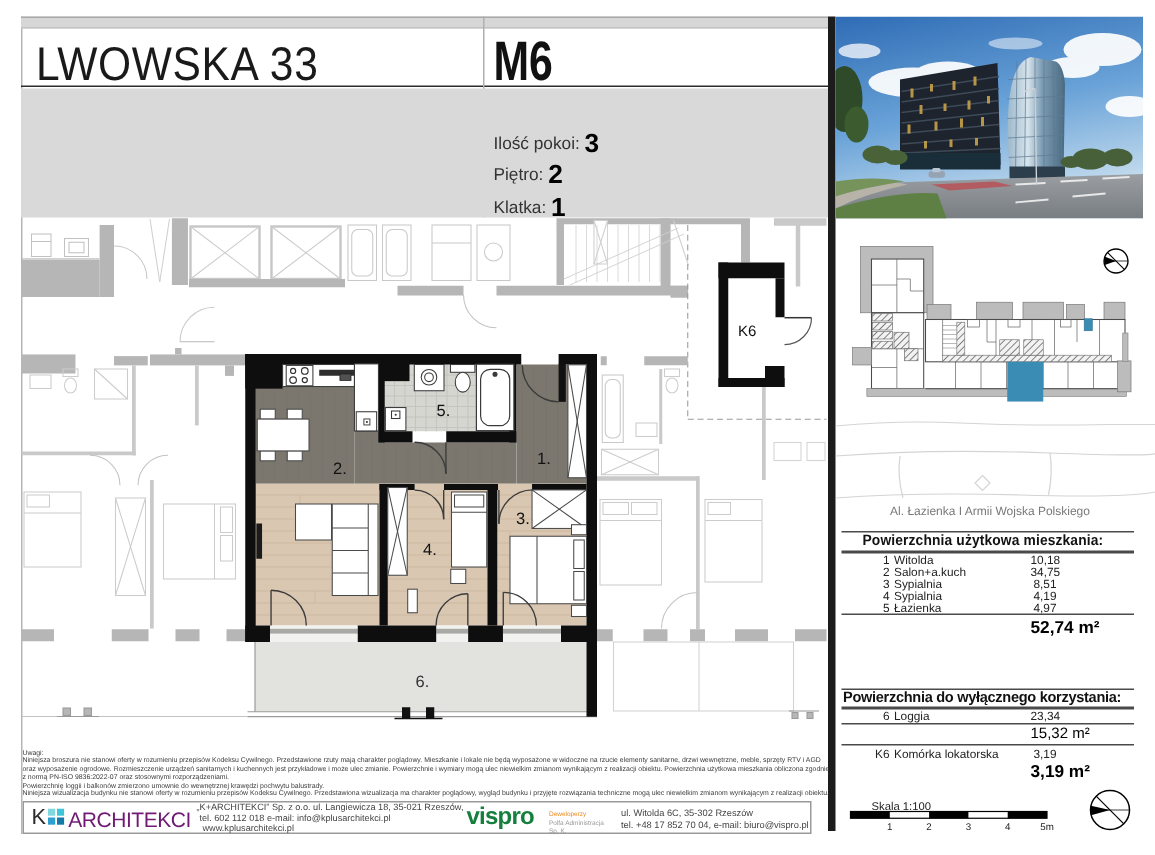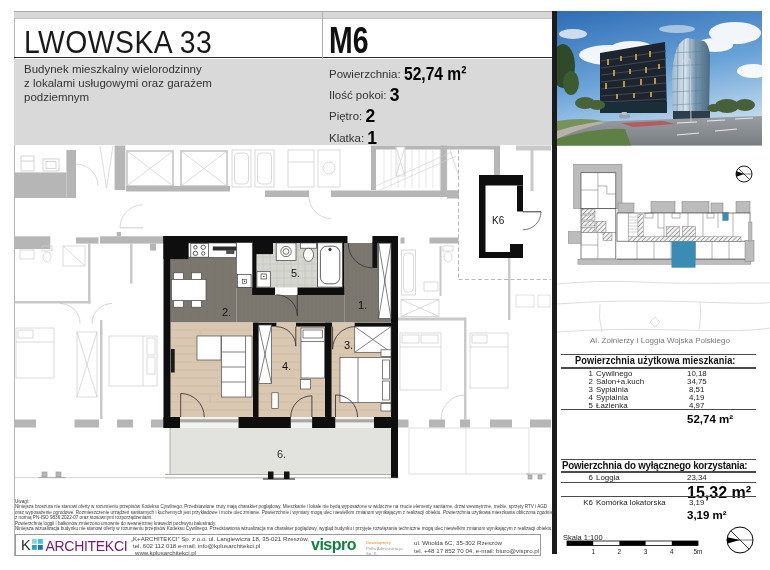--- a/index.html
+++ b/index.html
@@ -16,24 +16,22 @@
 
 <div class="abs nw" style="left:24px;top:23.5px;font-size:31.5px;letter-spacing:0.5px;color:#1a1a1a;transform:scaleX(0.9);transform-origin:0 0;">LWOWSKA 33</div>
 
 <div class="abs nw" style="left:329px;top:20px;font-size:37px;font-weight:bold;color:#111;transform:scaleX(0.77);transform-origin:0 0;">M6</div>
 
 <div class="abs" style="left:14px;top:56.5px;width:538px;height:1.6px;background:#2b2b2b;"></div>
 
 <div class="abs" style="left:322px;top:11px;width:1px;height:134px;background:#b0b0b0;"></div>
 
 <div class="abs" style="left:14px;top:58.6px;width:308px;height:86.4px;background:#d9d9d9;"></div>
-<div class="abs" style="left:24px;top:63px;width:280px;font-size:11.5px;line-height:13.8px;color:#333;">Budynek mieszkalny wielorodzinny<br>z lokalami usługowymi oraz garażem<br>podziemnym</div>
 
 <div class="abs" style="left:322px;top:58.6px;width:230px;height:86.4px;background:#d9d9d9;"></div>
-<div class="abs nw" style="left:329px;top:63px;font-size:11.5px;color:#333;">Powierzchnia: <span style="display:inline-block;font-size:19px;font-weight:bold;color:#000;transform:scaleX(0.82);transform-origin:0 0;vertical-align:-2px;">52,74 m²</span></div>
 <div class="abs nw" style="left:329px;top:85px;font-size:11.5px;color:#333;">Ilość pokoi: <span style="display:inline-block;font-size:17.5px;font-weight:bold;color:#000;vertical-align:-2px;">3</span></div>
 <div class="abs nw" style="left:329px;top:106px;font-size:11.5px;color:#333;">Piętro: <span style="display:inline-block;font-size:17.5px;font-weight:bold;color:#000;vertical-align:-2px;">2</span></div>
 <div class="abs nw" style="left:329px;top:128px;font-size:11.5px;color:#333;">Klatka: <span style="display:inline-block;font-size:17.5px;font-weight:bold;color:#000;vertical-align:-2px;">1</span></div>
 
 <div class="abs" style="left:551.5px;top:11px;width:5px;height:543px;background:#1c1c1c;"></div>
 
 <svg class="abs" style="left:14px;top:145px;" width="538" height="355" viewBox="14 145 538 355" xmlns="http://www.w3.org/2000/svg">
 <g fill="none" stroke="#c7c7c7" stroke-width="0.7">
 
 <g stroke="#c2c2c2">
@@ -809,30 +807,30 @@
 </g>
 
 <g>
 <circle cx="744" cy="174" r="8" fill="none" stroke="#000" stroke-width="0.9"></circle>
 <line x1="738.3" y1="168.3" x2="749.7" y2="179.7" stroke="#000" stroke-width="0.7"></line>
 <line x1="736" y1="174" x2="752" y2="174" stroke="#000" stroke-width="0.5"></line>
 <path d="M744,174 L736.5,176.7 A8,8 0 0 1 736.7,171.2 Z" fill="#000"></path>
 </g>
 </svg>
 
-<div class="abs nw" style="left:557px;top:335.5px;width:206px;text-align:center;font-size:8px;color:#787878;">Al. Żołnierzy I Loggia Wojska Polskiego</div>
+<div class="abs nw" style="left:557px;top:335.5px;width:206px;text-align:center;font-size:8px;color:#787878;">Al. Łazienka I Armii Wojska Polskiego</div>
 
 <div class="abs" style="left:561px;top:353.6px;width:195px;height:1.3px;background:#4a4a4a;"></div>
 
 <div class="abs nw" style="left:575px;top:355.4px;font-size:10px;font-weight:bold;letter-spacing:0.1px;color:#111;transform:scaleX(0.92);transform-origin:0 0;">Powierzchnia użytkowa mieszkania:</div>
 <div class="abs" style="left:561px;top:367.3px;width:195px;height:1.3px;background:#4a4a4a;"></div>
 
 <div class="abs nw" style="left:561px;top:369.0px;font-size:7.9px;color:#222;">
       <span class="abs" style="left:24px;width:8px;text-align:right;">1</span>
-      <span class="abs" style="left:35px;">Cywilnego</span>
+      <span class="abs" style="left:35px;">Witolda</span>
       <span class="abs" style="left:126px;">10,18</span>
     </div>
 <div class="abs nw" style="left:561px;top:377.0px;font-size:7.9px;color:#222;">
       <span class="abs" style="left:24px;width:8px;text-align:right;">2</span>
       <span class="abs" style="left:35px;">Salon+a.kuch</span>
       <span class="abs" style="left:126px;">34,75</span>
     </div>
 <div class="abs nw" style="left:561px;top:385.0px;font-size:7.9px;color:#222;">
       <span class="abs" style="left:24px;width:8px;text-align:right;">3</span>
       <span class="abs" style="left:35px;">Sypialnia</span>
@@ -857,32 +855,32 @@
 <div class="abs nw" style="left:561.5px;top:460.4px;font-size:10px;font-weight:bold;letter-spacing:-0.2px;color:#111;transform:scaleX(0.97);transform-origin:0 0;">Powierzchnia do wyłącznego korzystania:</div>
 <div class="abs" style="left:561px;top:471.4px;width:195px;height:1.3px;background:#4a4a4a;"></div>
 
 <div class="abs nw" style="left:561px;top:473.0px;font-size:7.9px;color:#222;">
       <span class="abs" style="left:24px;width:8px;text-align:right;">6</span>
       <span class="abs" style="left:35px;">Loggia</span>
       <span class="abs" style="left:126px;">23,34</span>
     </div>
 <div class="abs" style="left:561px;top:481.8px;width:195px;height:1px;background:#4a4a4a;"></div>
 
-<div class="abs nw" style="left:687px;top:483.5px;font-size:16px;font-weight:bold;color:#000;">15,32 m²</div>
+<div class="abs nw" style="left:687px;top:483.5px;font-size:10px;font-weight:normal;color:#000;">15,32 m²</div>
 <div class="abs" style="left:561px;top:495.8px;width:195px;height:1px;background:#4a4a4a;"></div>
 
 <div class="abs nw" style="left:561px;top:497.6px;font-size:7.9px;color:#222;">
       <span class="abs" style="left:18px;width:14px;text-align:right;">K6</span>
       <span class="abs" style="left:35px;">Komórka lokatorska</span>
       <span class="abs" style="left:128px;">3,19</span>
     </div>
 
 <div class="abs nw" style="left:687px;top:509px;font-size:11.5px;font-weight:bold;color:#000;text-align:center;">3,19 m²</div>
 
-<div class="abs nw" style="left:563px;top:532.5px;font-size:7.5px;color:#222;">Skala 1:100</div>
+<div class="abs nw" style="left:581px;top:532.5px;font-size:7.5px;color:#222;">Skala 1:100</div>
 
 <svg class="abs" style="left:565px;top:540px;" width="140" height="16" viewBox="0 0 140 16">
 <rect x="2" y="1" width="131" height="4.5" fill="#fff" stroke="#000" stroke-width="0.8"></rect>
 <rect x="2" y="1" width="26.2" height="4.5" fill="#000"></rect>
 <rect x="54.4" y="1" width="26.2" height="4.5" fill="#000"></rect>
 <rect x="106.8" y="1" width="26.2" height="4.5" fill="#000"></rect>
 <text x="28.2" y="13.5" font-size="6.5" fill="#222" text-anchor="middle" font-family="Liberation Sans">1</text>
 <text x="54.4" y="13.5" font-size="6.5" fill="#222" text-anchor="middle" font-family="Liberation Sans">2</text>
 <text x="80.6" y="13.5" font-size="6.5" fill="#222" text-anchor="middle" font-family="Liberation Sans">3</text>
 <text x="106.8" y="13.5" font-size="6.5" fill="#222" text-anchor="middle" font-family="Liberation Sans">4</text>

